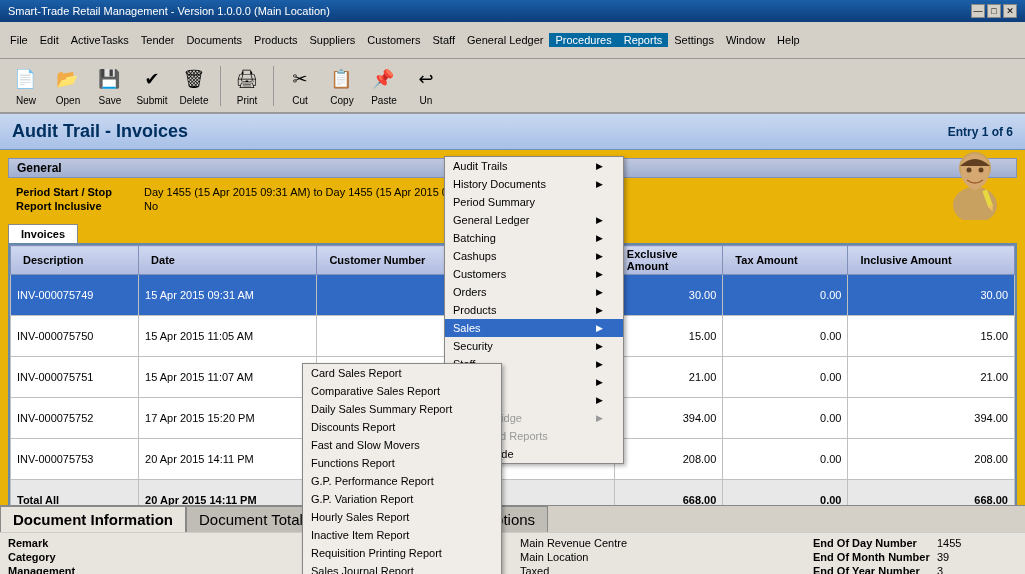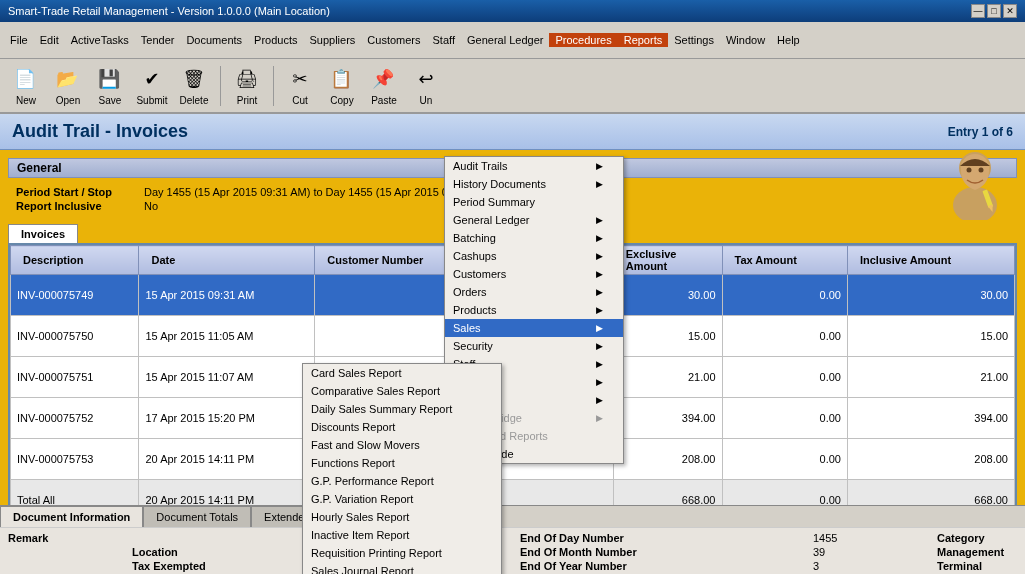--- a/index.html
+++ b/index.html
@@ -48,21 +48,21 @@
       align-items: center;
       border-bottom: 1px solid #999;
     }
     .menu-item {
       padding: 1px 6px;
       cursor: pointer;
       font-size: 11px;
       color: #000;
     }
     .menu-item:hover, .menu-item.active {
-      background: #c2410c;
+      background: #0369a1;
       color: white;
     }
 
     
     .toolbar {
       background: #d4d0c8;
       padding: 4px 8px;
       display: flex;
       gap: 6px;
       align-items: center;
@@ -196,38 +196,38 @@
     .data-table td {
       border: 1px solid #c0c0c0;
       padding: 14px 6px;
       color: #000;
     }
     .data-table tr.selected td {
       background: #316ac5;
       color: white;
     }
     .total-row td {
-      font-weight: normal;
+      font-weight: bold;
       background: #e8e8e8 !important;
     }
 
     
     .bottom-tabs {
       display: flex;
       gap: 0;
       background: #d4d0c8;
       border-top: 1px solid #888;
     }
     .bottom-tab {
       padding: 4px 12px;
       border: 1px solid #888;
       border-bottom: none;
       background: #c0bdb6;
       cursor: pointer;
-      font-size: 11px;
+      font-size: 15px;
     }
     .bottom-tab.active {
       background: #e8e4de;
       font-weight: bold;
     }
     .info-label { font-weight: bold; color: #000; }
     .info-value { color: #000; }
 
     
     .dropdown-overlay {
@@ -469,20 +469,21 @@
     <div class="bottom-tab active">Document Information</div>
     <div class="bottom-tab">Document Totals</div>
     <div class="bottom-tab">Extended</div>
     <div class="bottom-tab">Counter Options</div>
   </div>
 
   <div style="background:#e8e4de; padding:4px 8px; font-size:11px; display:grid; grid-template-columns: 120px 230px 150px 1fr 120px 80px; gap:2px 4px; border-top:1px solid #ccc;">
     <span class="info-label">Remark</span>
     <span class="info-value"></span>
     <span class="info-label">Revenue Centre</span>
+    <span class="info-value">Main Revenue Centre</span>
     <span class="info-label">End Of Day Number</span>
     <span class="info-value">1455</span>
 
     <span class="info-label">Category</span>
     <span class="info-value"></span>
     <span class="info-label">Location</span>
     <span class="info-value">Main Location</span>
     <span class="info-label">End Of Month Number</span>
     <span class="info-value">39</span>
 

